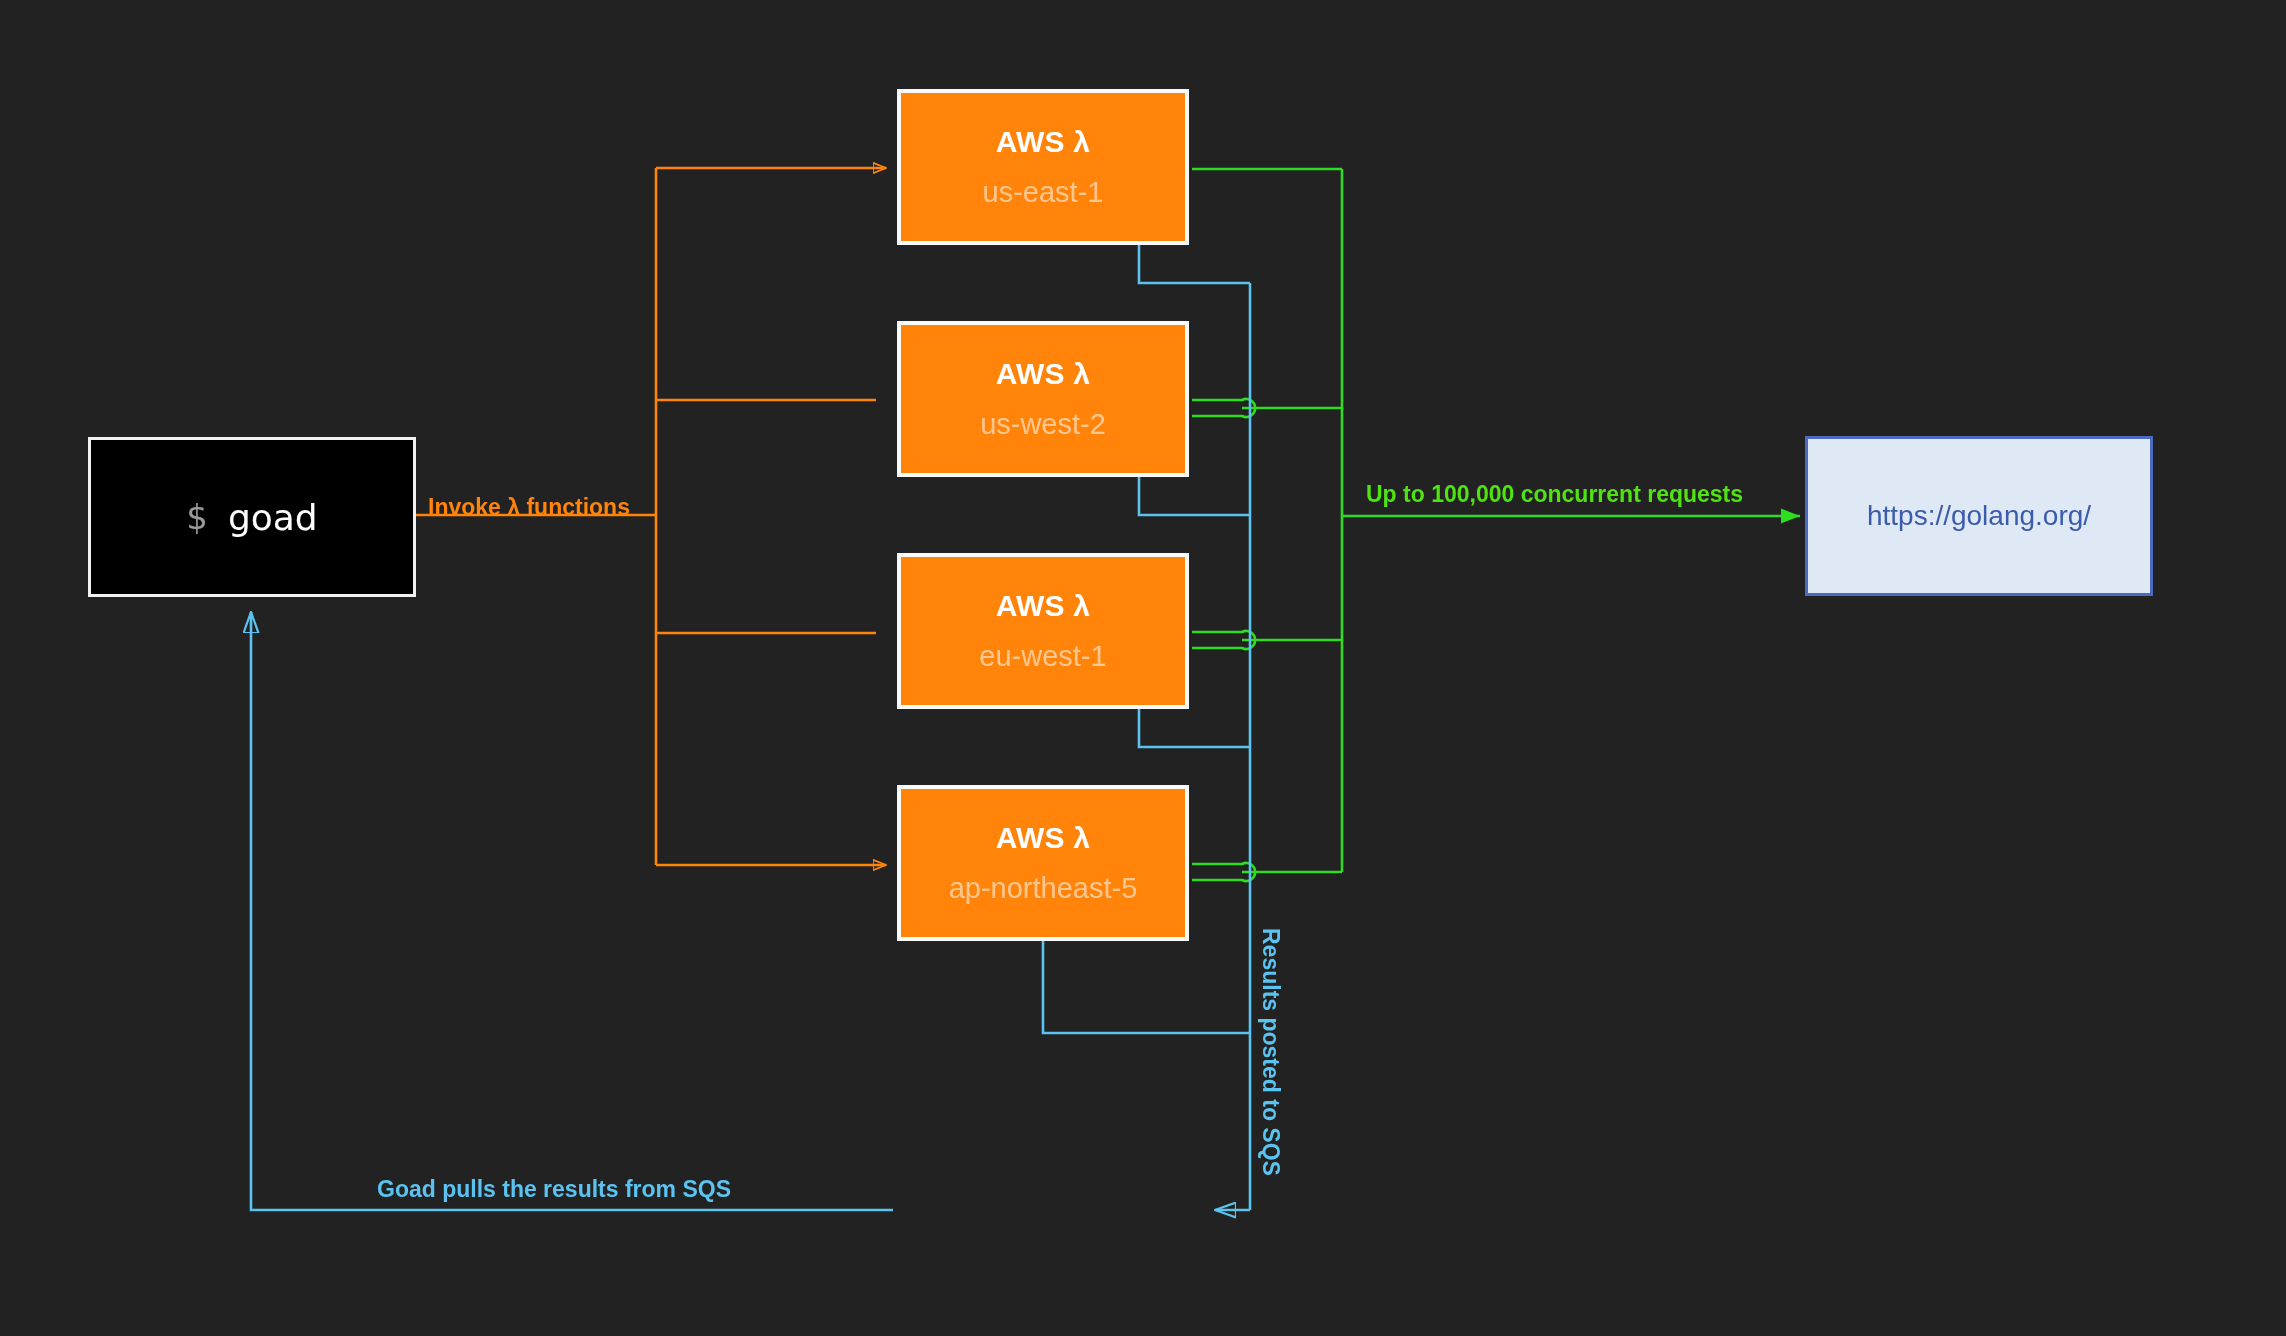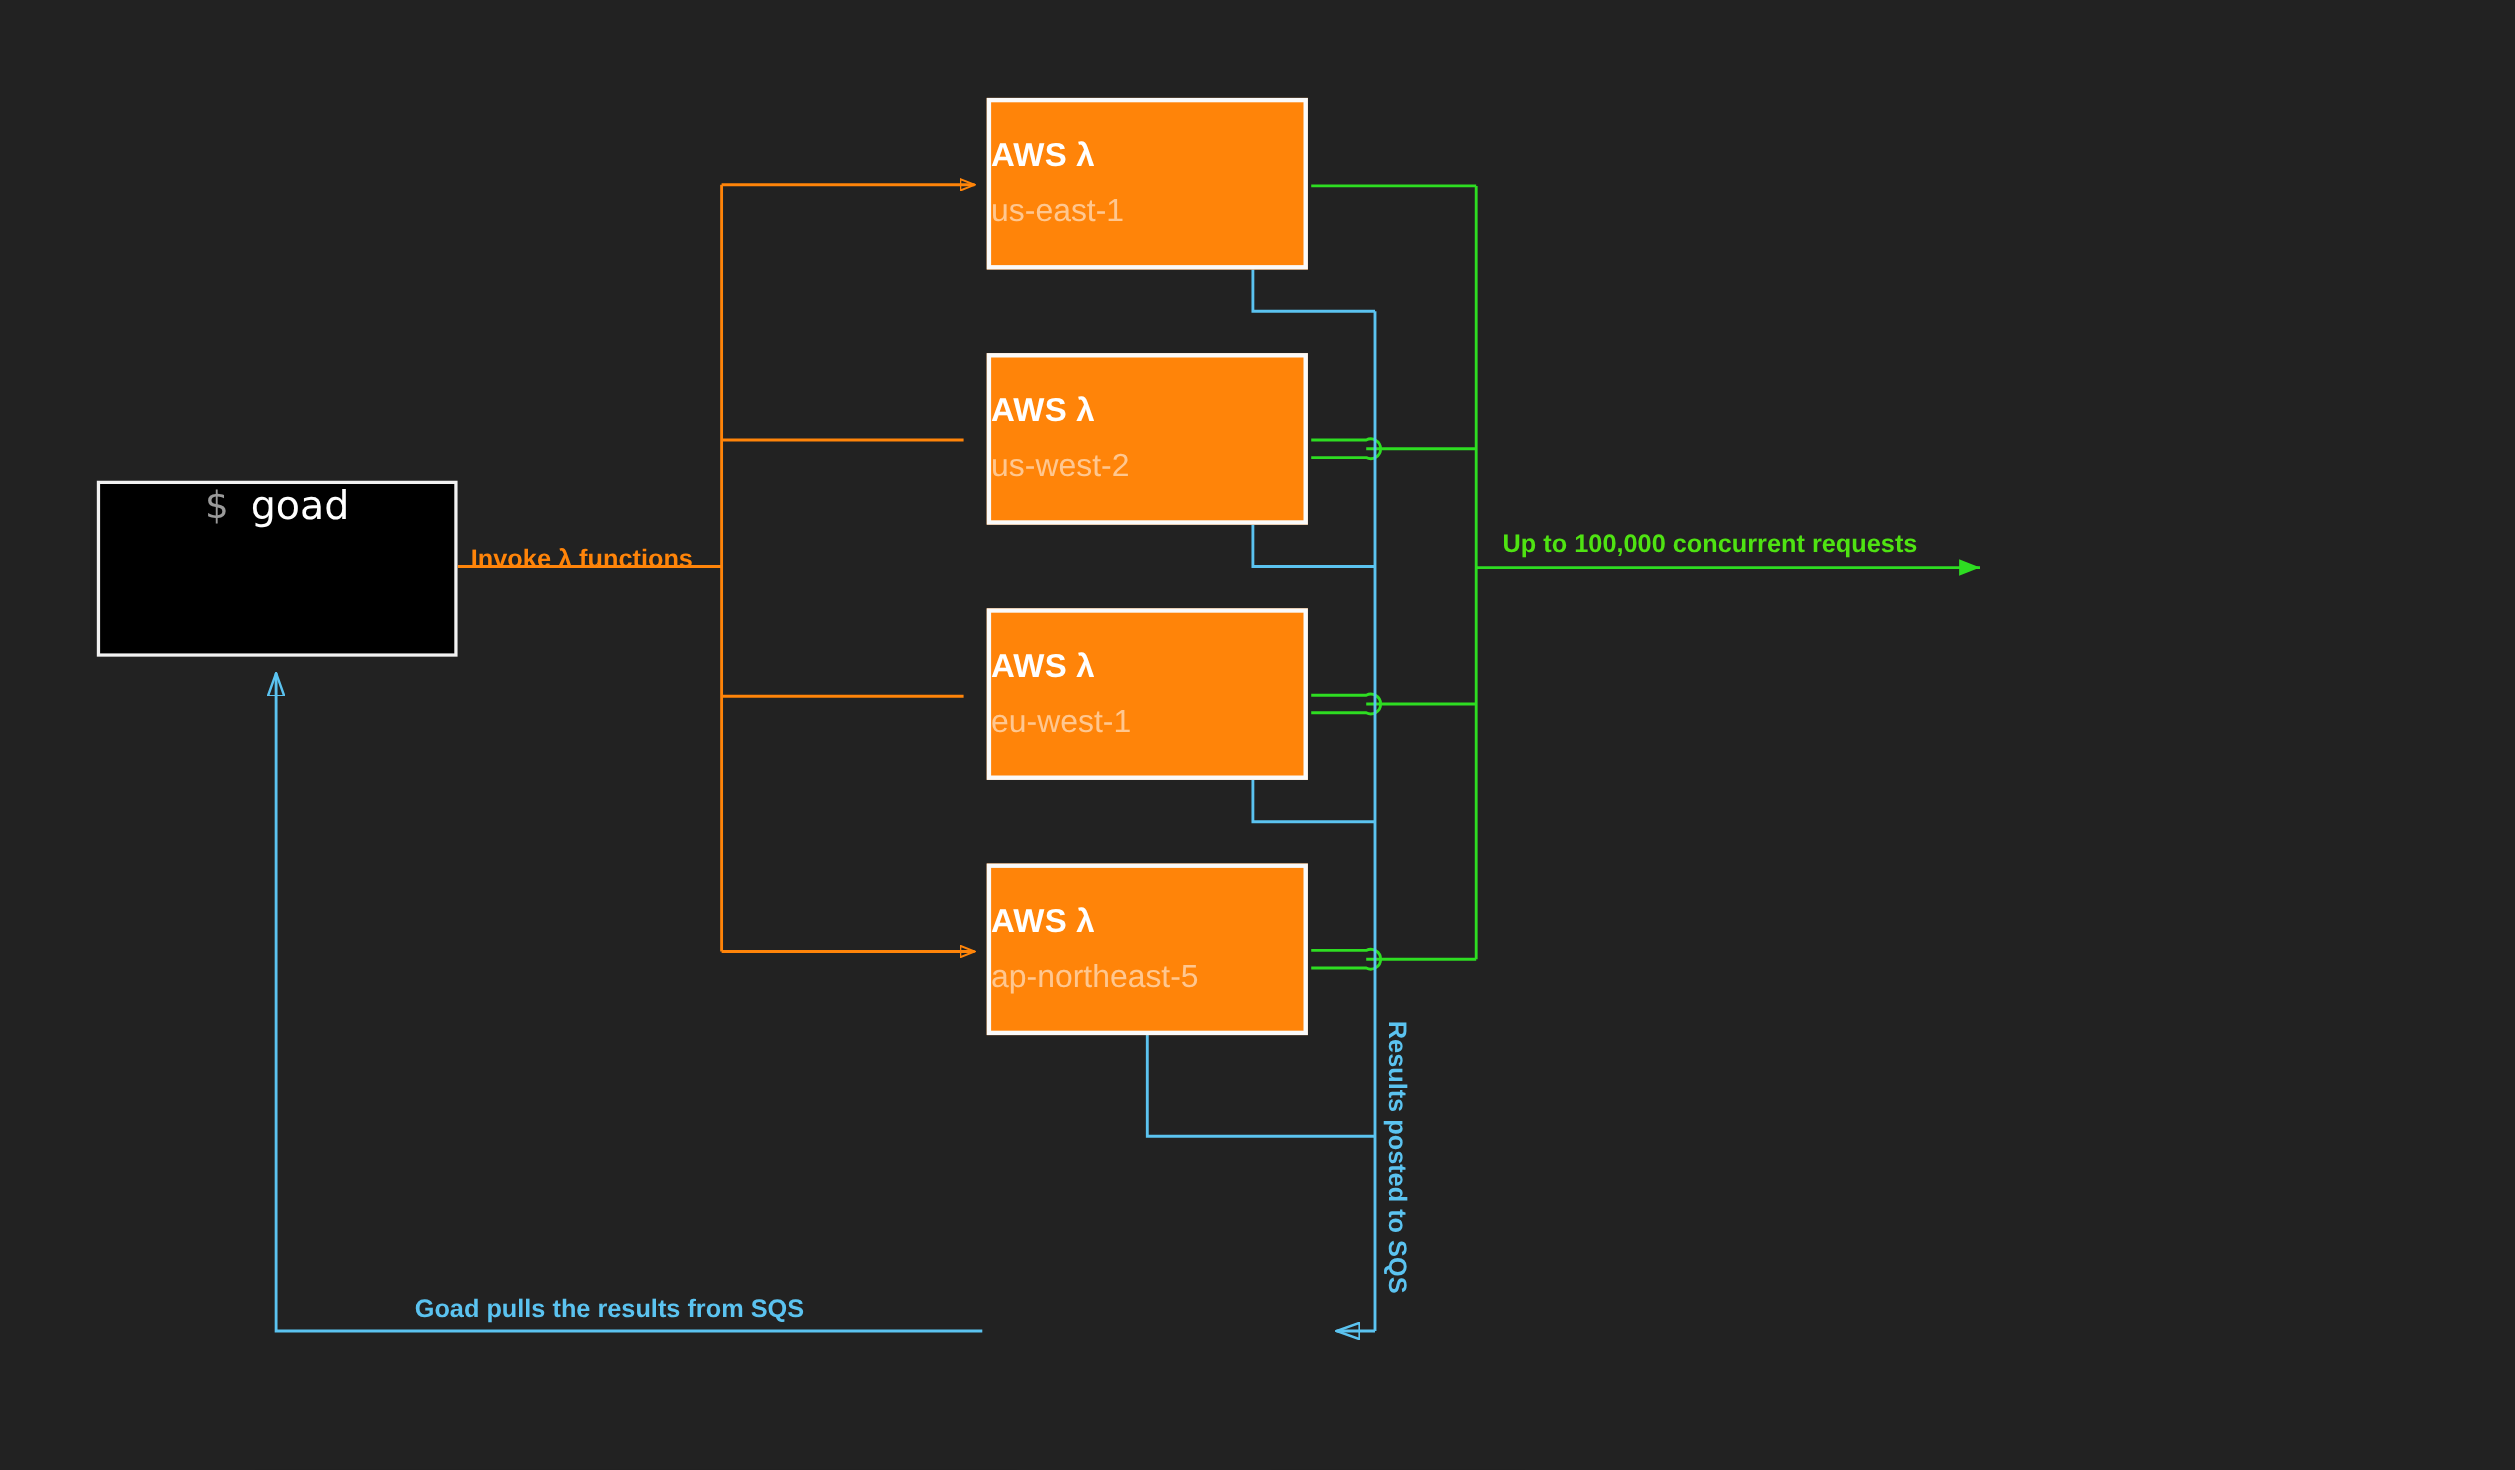--- a/index.html
+++ b/index.html
@@ -24,21 +24,21 @@
     top: 0;
     left: 0;
     width: 2286px;
     height: 1336px;
   }
   .node {
     position: absolute;
     box-sizing: border-box;
     display: flex;
     flex-direction: column;
-    align-items: flex-start;
+    align-items: center;
     justify-content: center;
     text-align: center;
   }
   .node-lambda {
     background: #FF8409;
     border: 4px solid #FAFAFA;
   }
   .node-lambda .title {
     font-size: 30px;
     font-weight: bold;
@@ -184,20 +184,23 @@
     <span class="title">AWS λ</span>
     <span class="region">eu-west-1</span>
   </div>
 
   <div class="node node-lambda" style="left:897px; top:785px; width:292px; height:156px;">
     <span class="title">AWS λ</span>
     <span class="region">ap-northeast-5</span>
   </div>
 
 
+  <div class="node node-url" style="left:1805px; top:436px; width:348px; height:160px;">
+    <span class="title">https://golang.org/</span>
+  </div>
 
   <div class="edge-label lbl-orange" style="left:428px; top:483px;margin-top:13px;">Invoke λ functions</div>
 
   <div class="edge-label lbl-green" style="left:1366px; top:483px;">Up to 100,000 concurrent requests</div>
 
   <div class="edge-label lbl-blue lbl-vert" style="left:1282px; top:928px;">Results posted to SQS</div>
 
   <div class="edge-label lbl-blue" style="left:377px; top:1178px;">Goad pulls the results from SQS</div>
 
 </div>

